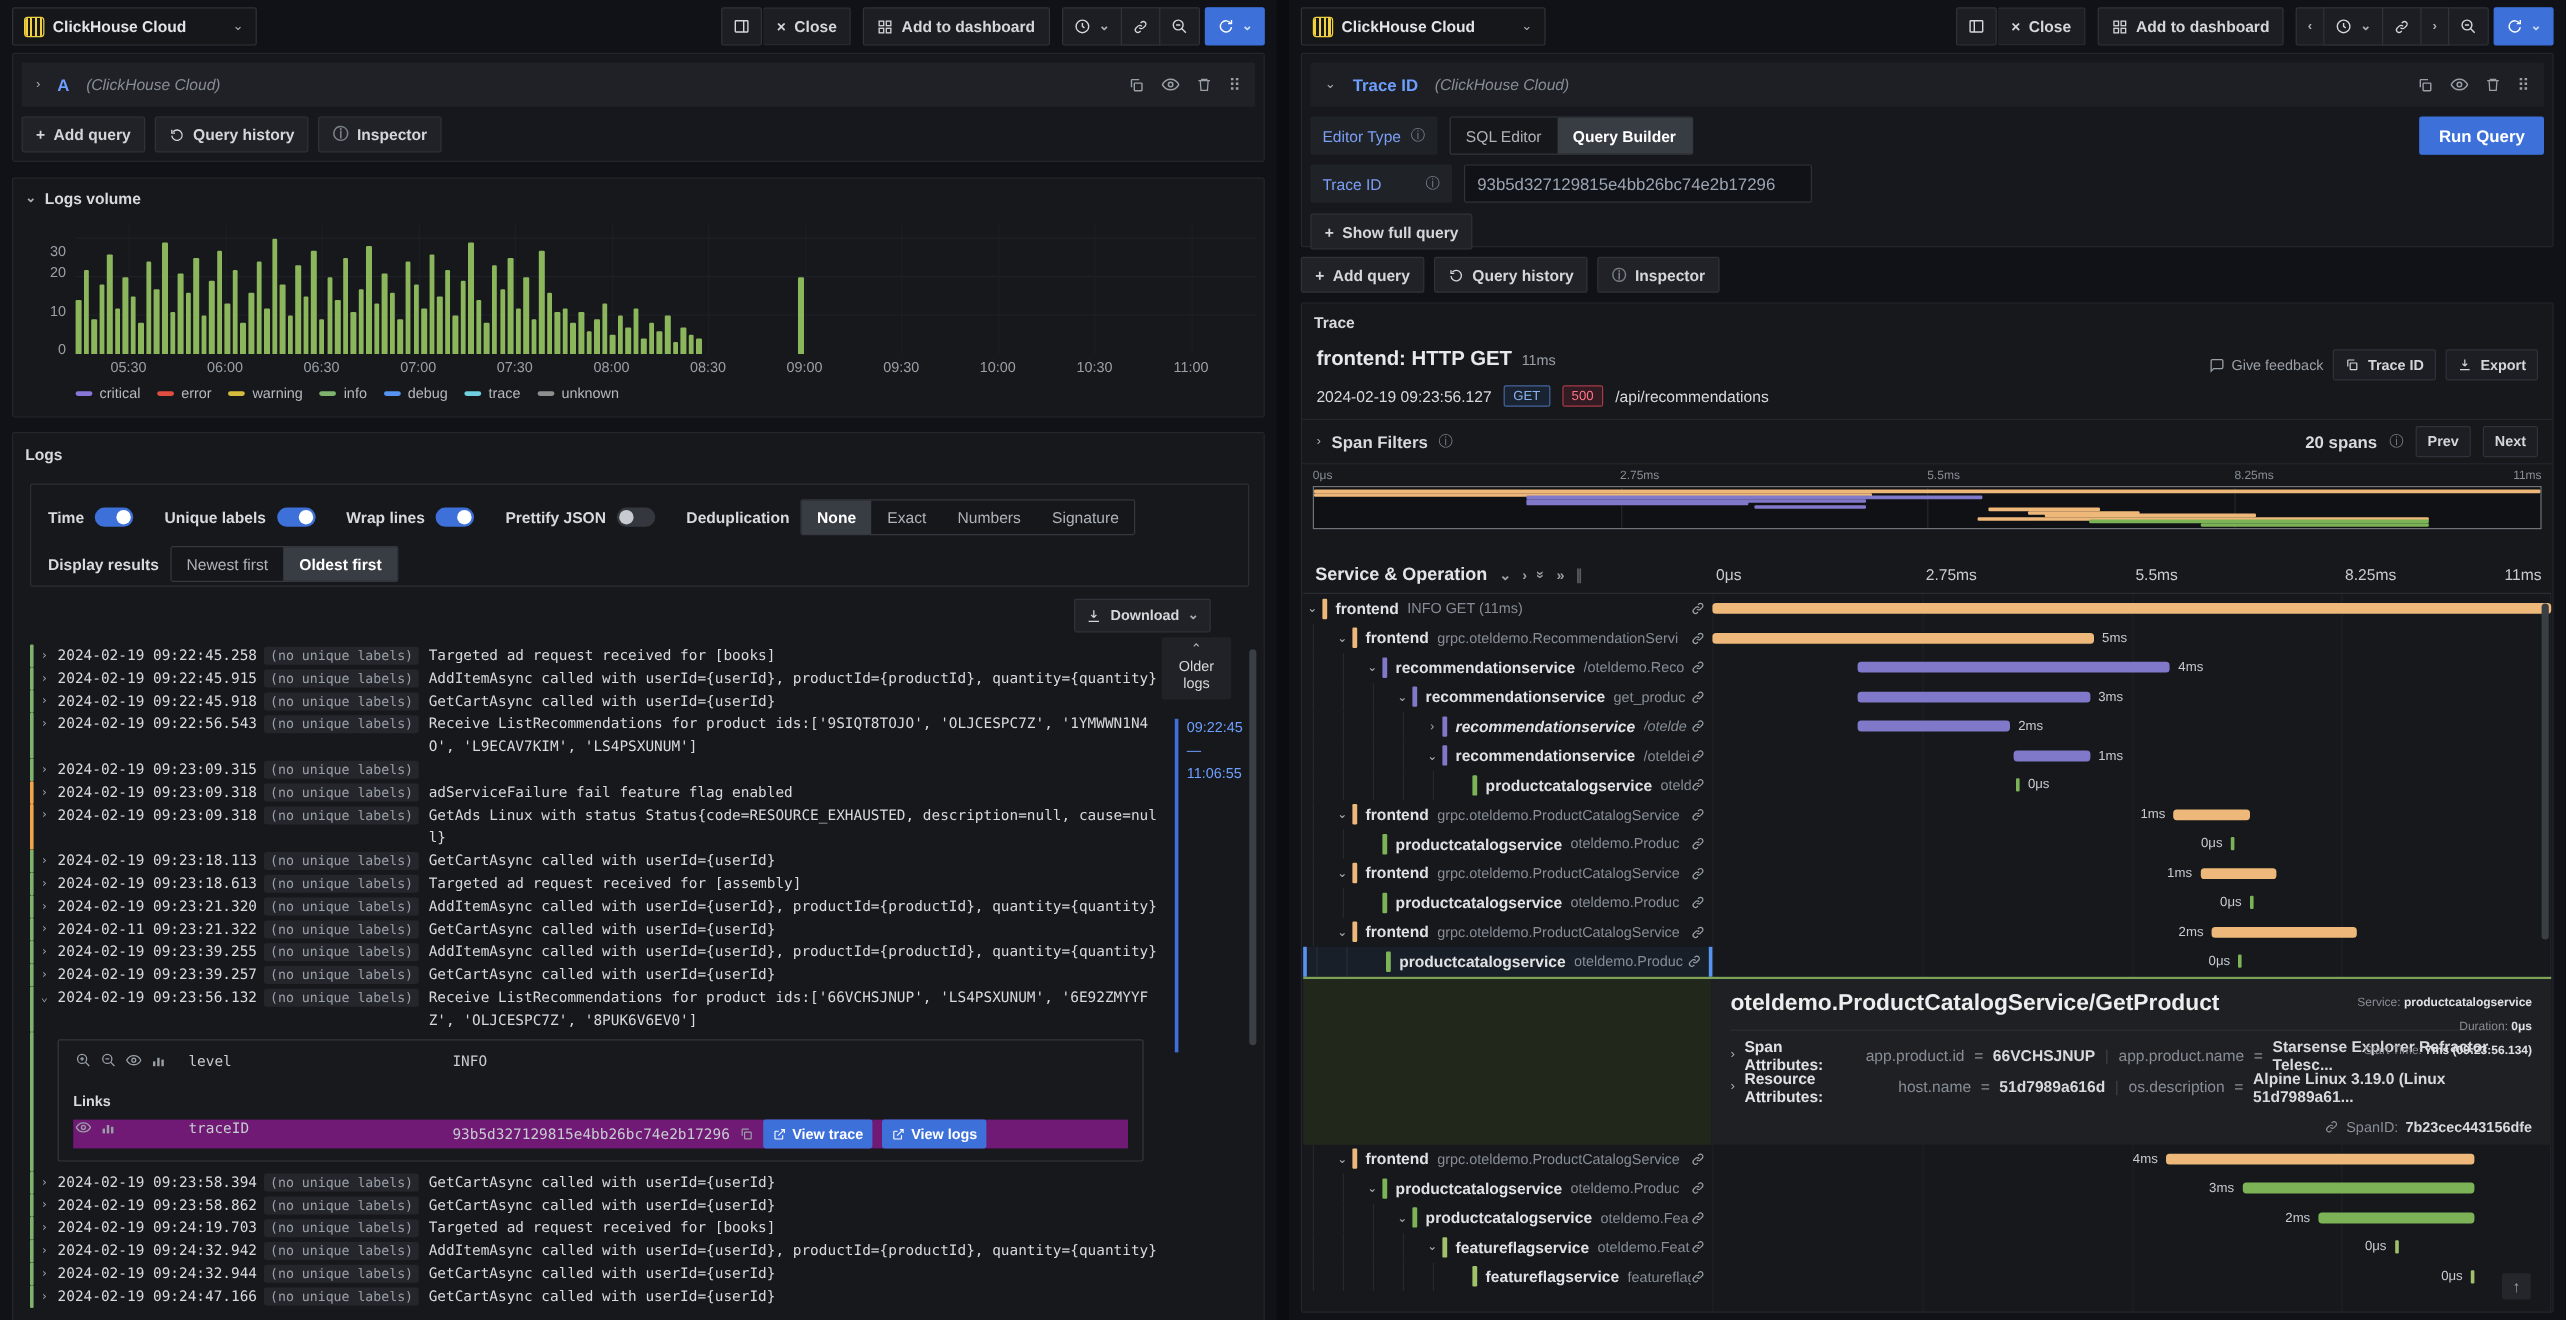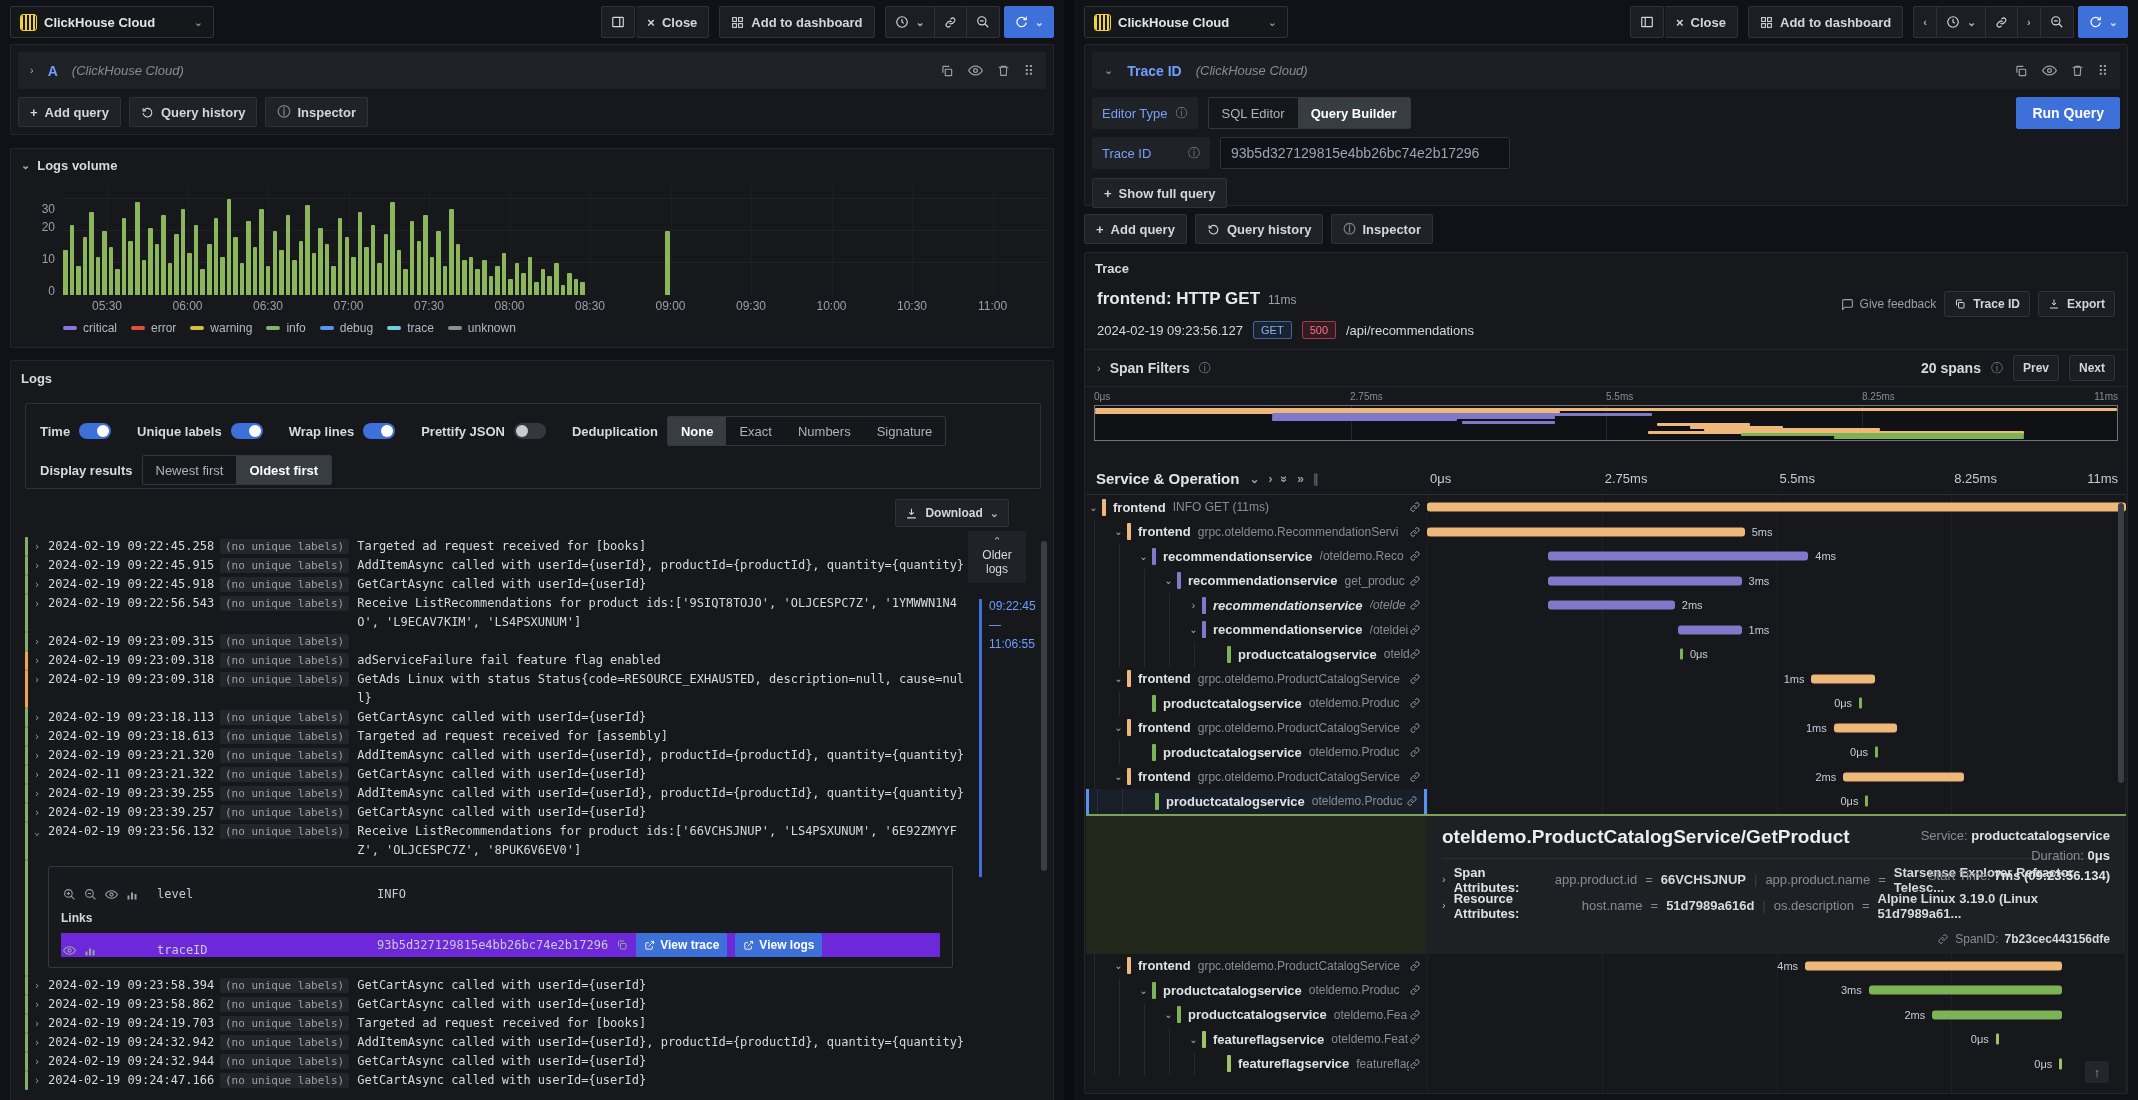--- a/index.html
+++ b/index.html
@@ -69,22 +69,22 @@
   #log-list { position:absolute; left:14px; top:176px; width:950px; }
   .logrow { display:flex; align-items:flex-start; font-family:"DejaVu Sans Mono",monospace; font-size:12px; line-height:19px; cursor:pointer; }
   .lvlbar { width:3px; align-self:stretch; margin-right:6px; border-radius:1px; }
   .lchev { width:14px; color:#9aa0a8; font-size:10px; }
   .ltime { width:168px; color:#d8d9da; white-space:nowrap; }
   .ltag { margin:2px 8px 0 4px; background:#24262c; color:#9aa0a8; font-size:11px; line-height:15px; padding:0 5px; border-radius:2px; white-space:nowrap; }
   .lmsg { flex:1; color:#d8d9da; word-break:break-all; }
 
   .log-detail { border:1px solid #34373e; background:#17191d; border-radius:2px; margin:6px 0 8px 0; padding:10px 12px; font-family:"Liberation Sans",sans-serif; }
   .ld-title { font-size:12px; font-weight:700; color:#d8d9da; margin:2px 0 8px; }
-  .ld-row { display:flex; align-items:flex-end; height:24px; font-family:"DejaVu Sans Mono",monospace; font-size:12px; color:#c7ccd1; }
-  .ld-row.linkrow { background:#6d28d9; }
+  .ld-row { display:flex; align-items:flex-start; height:24px; font-family:"DejaVu Sans Mono",monospace; font-size:12px; color:#c7ccd1; }
+  .ld-row.linkrow { background:#701a75; }
   .ld-icons { display:flex; gap:8px; width:96px; color:#9aa0a8; align-items:center; padding-left:2px; }
   .ld-key { width:220px; }
   .ld-val { display:flex; align-items:center; gap:8px; }
   .bluebtn { display:inline-flex; align-items:center; gap:5px; background:#3d71d9; color:#fff; font:700 12px "Liberation Sans",sans-serif; border-radius:2px; height:24px; padding:0 8px; cursor:pointer; }
 
   .older-logs { position:absolute; left:957px; top:170px; width:58px; background:#202227; border-radius:2px; color:#d8d9da; text-align:center; font-size:12px; padding:5px 4px 7px; cursor:pointer; }
   .older-logs .chev { display:block; margin-bottom:1px; }
   .scroll-ind { position:absolute; left:968px; top:238px; }
   .scroll-ind .line { position:absolute; left:0; top:0; width:3px; height:278px; background:#3d71d9; }
   .scroll-ind .t { position:absolute; left:10px; color:#6e9fff; font-size:12px; white-space:nowrap; }
@@ -134,21 +134,21 @@
   .stl { flex:1; position:relative; height:100%; }
   .sbar { position:absolute; top:50%; transform:translateY(-50%); height:9px; border-radius:3px; }
   .sbar-label { position:absolute; top:50%; transform:translateY(-50%); font-size:11px; color:#c7ccd3; white-space:nowrap; }
   #tl-grid { position:absolute; top:242px; bottom:0; left:342px; right:1px; pointer-events:none; }
   #tl-grid .vgrid { background:#1e2126; }
 
   .span-detail { display:flex; height:140px; border-top:2px solid #7da257; position:relative; }
   .sd-left { width:340px; flex:none; background:#22271c; }
   .sd-main { flex:1; background:#1f2023; padding:10px 16px 8px; position:relative; }
   .sd-title { font-size:19px; font-weight:700; color:#eceded; }
-  .sd-meta { position:absolute; right:16px; top:10px; text-align:right; font-size:13px; line-height:20px; color:#878d96; }
+  .sd-meta { position:absolute; right:16px; top:10px; text-align:right; font-size:10px; line-height:20px; color:#878d96; }
   .sd-meta b { color:#e0e1e3; }
   .sd-div { border-top:1px solid #2c2f36; margin:10px 0 8px; }
   .sd-attr { display:flex; align-items:center; gap:8px; font-size:13px; height:26px; color:#878d96; }
   .sd-attr .lab { color:#e0e1e3; font-weight:700; }
   .sd-attr b { color:#d8d9da; }
   .sd-attr .sep { color:#3c4047; }
   .sd-spanid { position:absolute; right:16px; bottom:8px; display:flex; align-items:center; gap:6px; font-size:12px; color:#878d96; }
   .sd-spanid b { color:#d8d9da; }
 
   .uparrow { position:absolute; right:18px; bottom:10px; width:24px; height:22px; background:#24262c; border-radius:2px; color:#9aa0a8; display:flex; align-items:center; justify-content:center; font-size:13px; cursor:pointer; }

